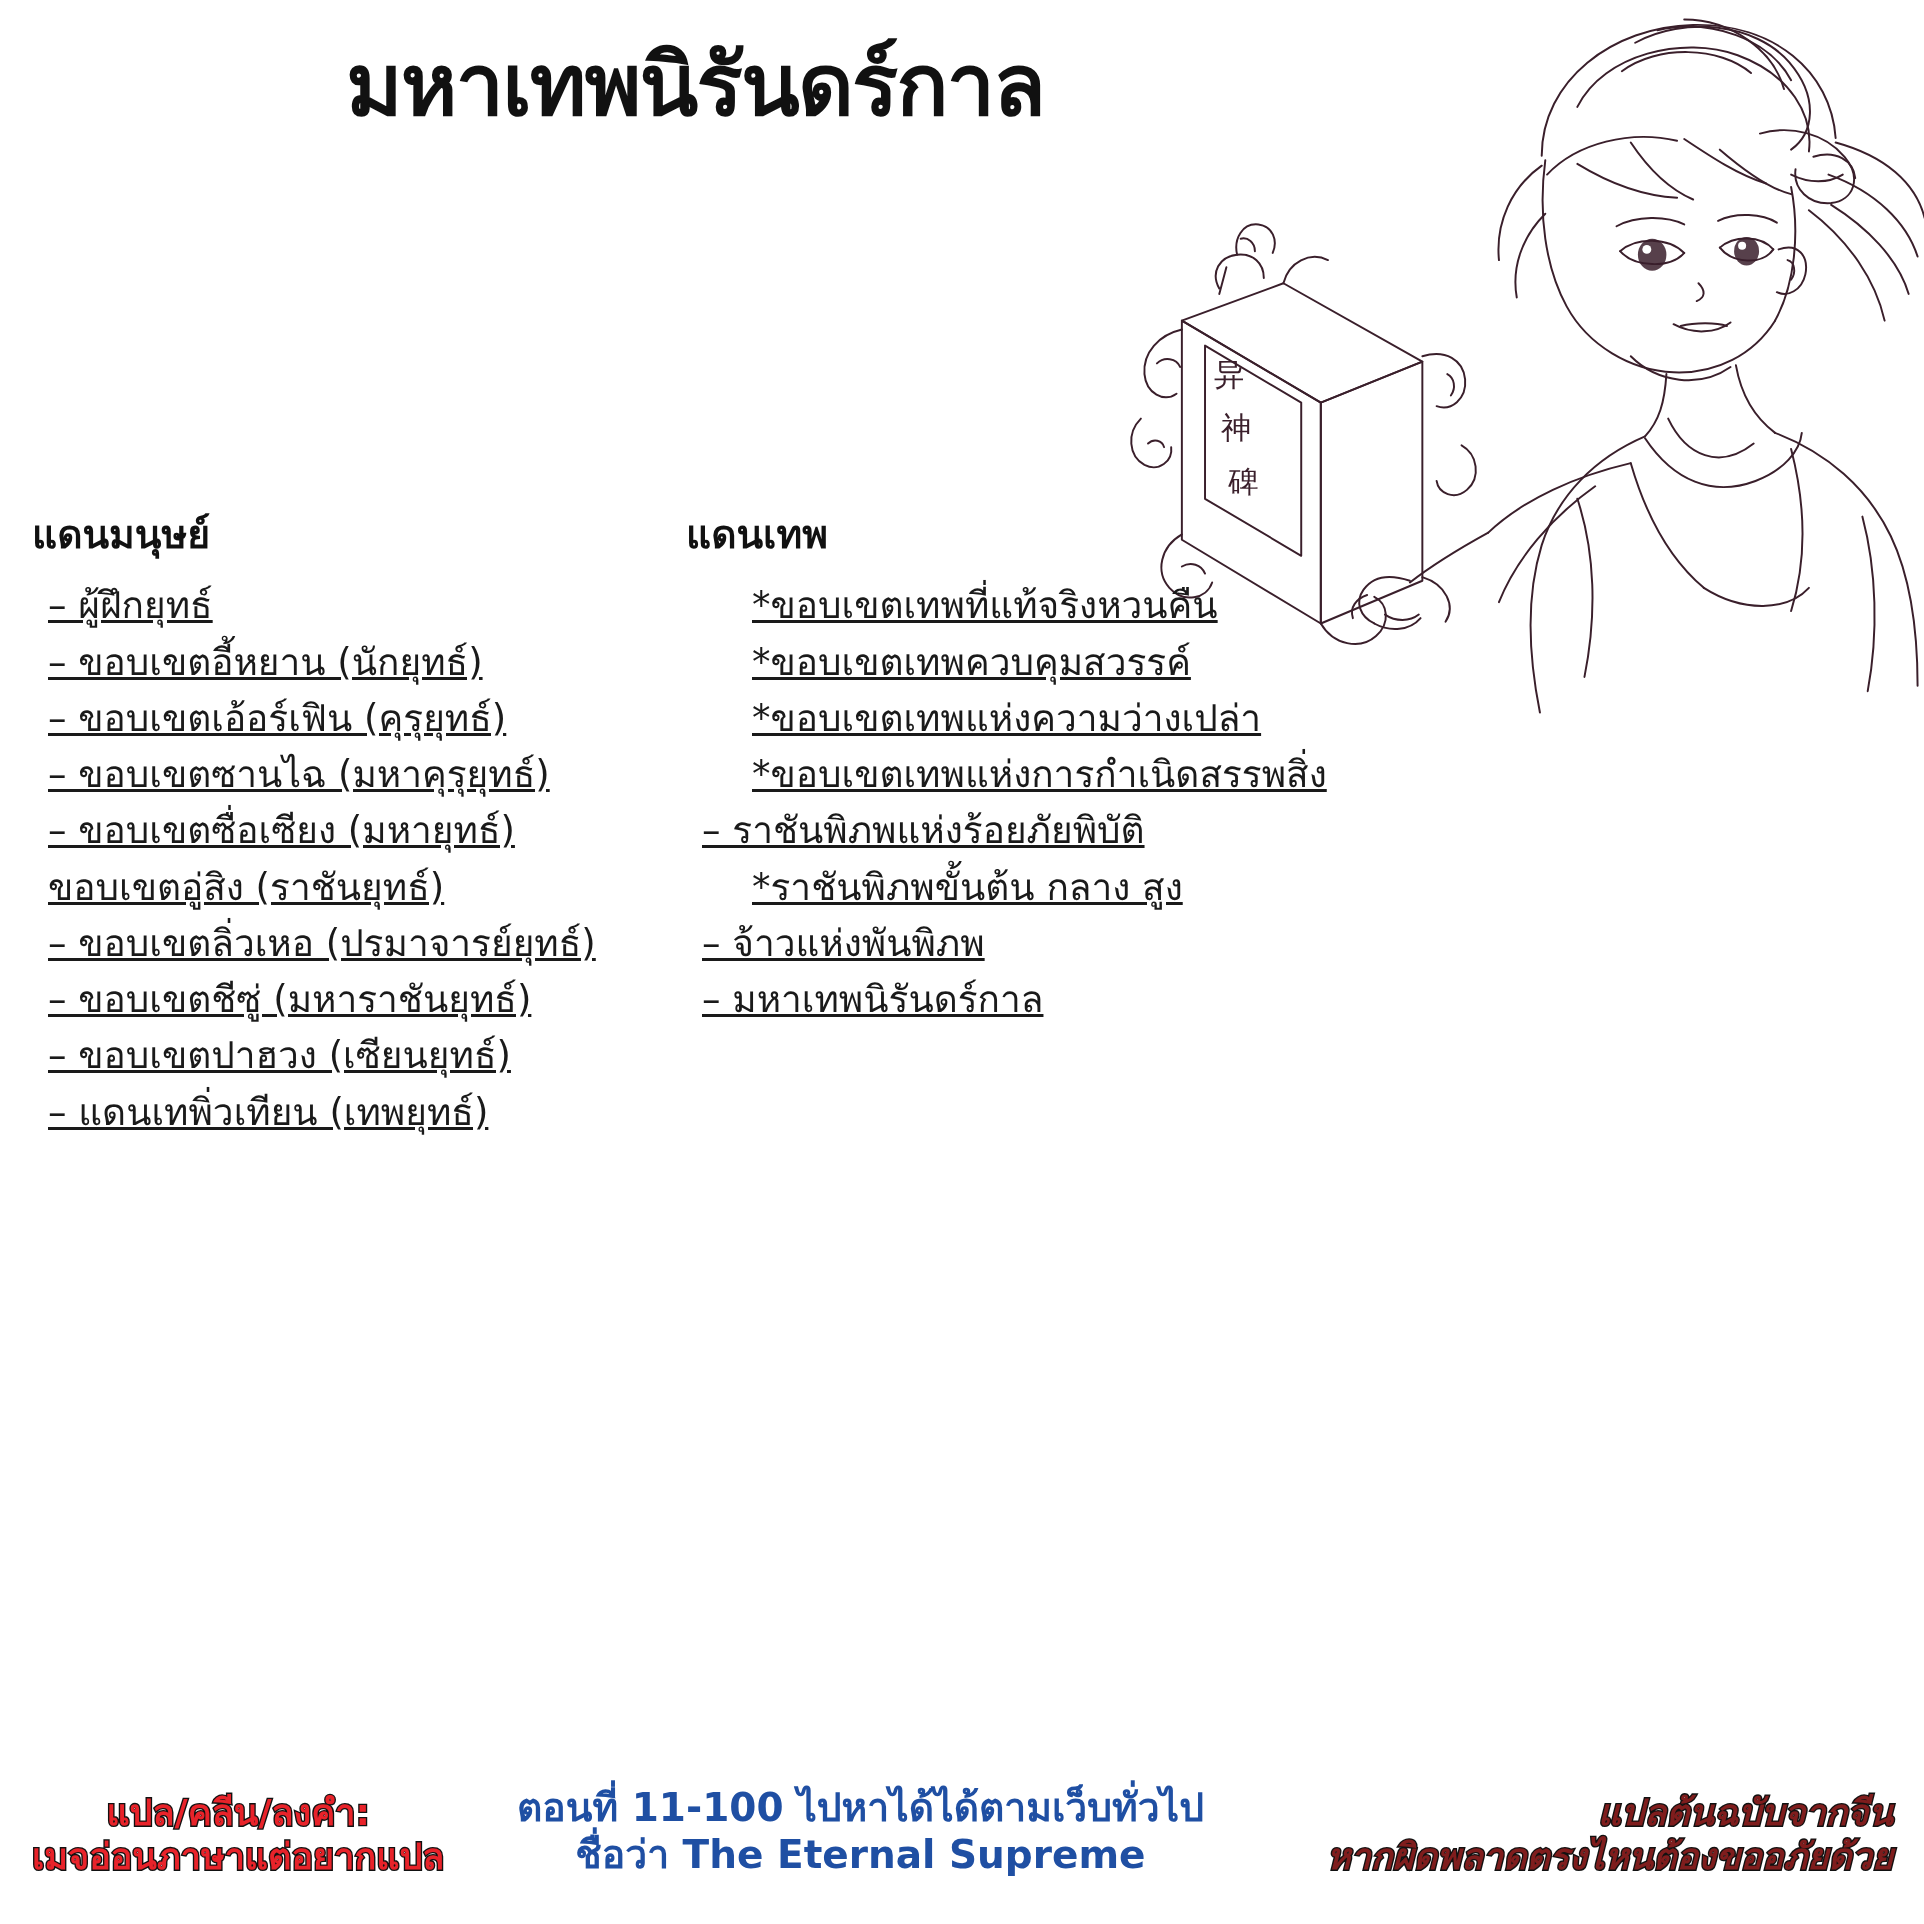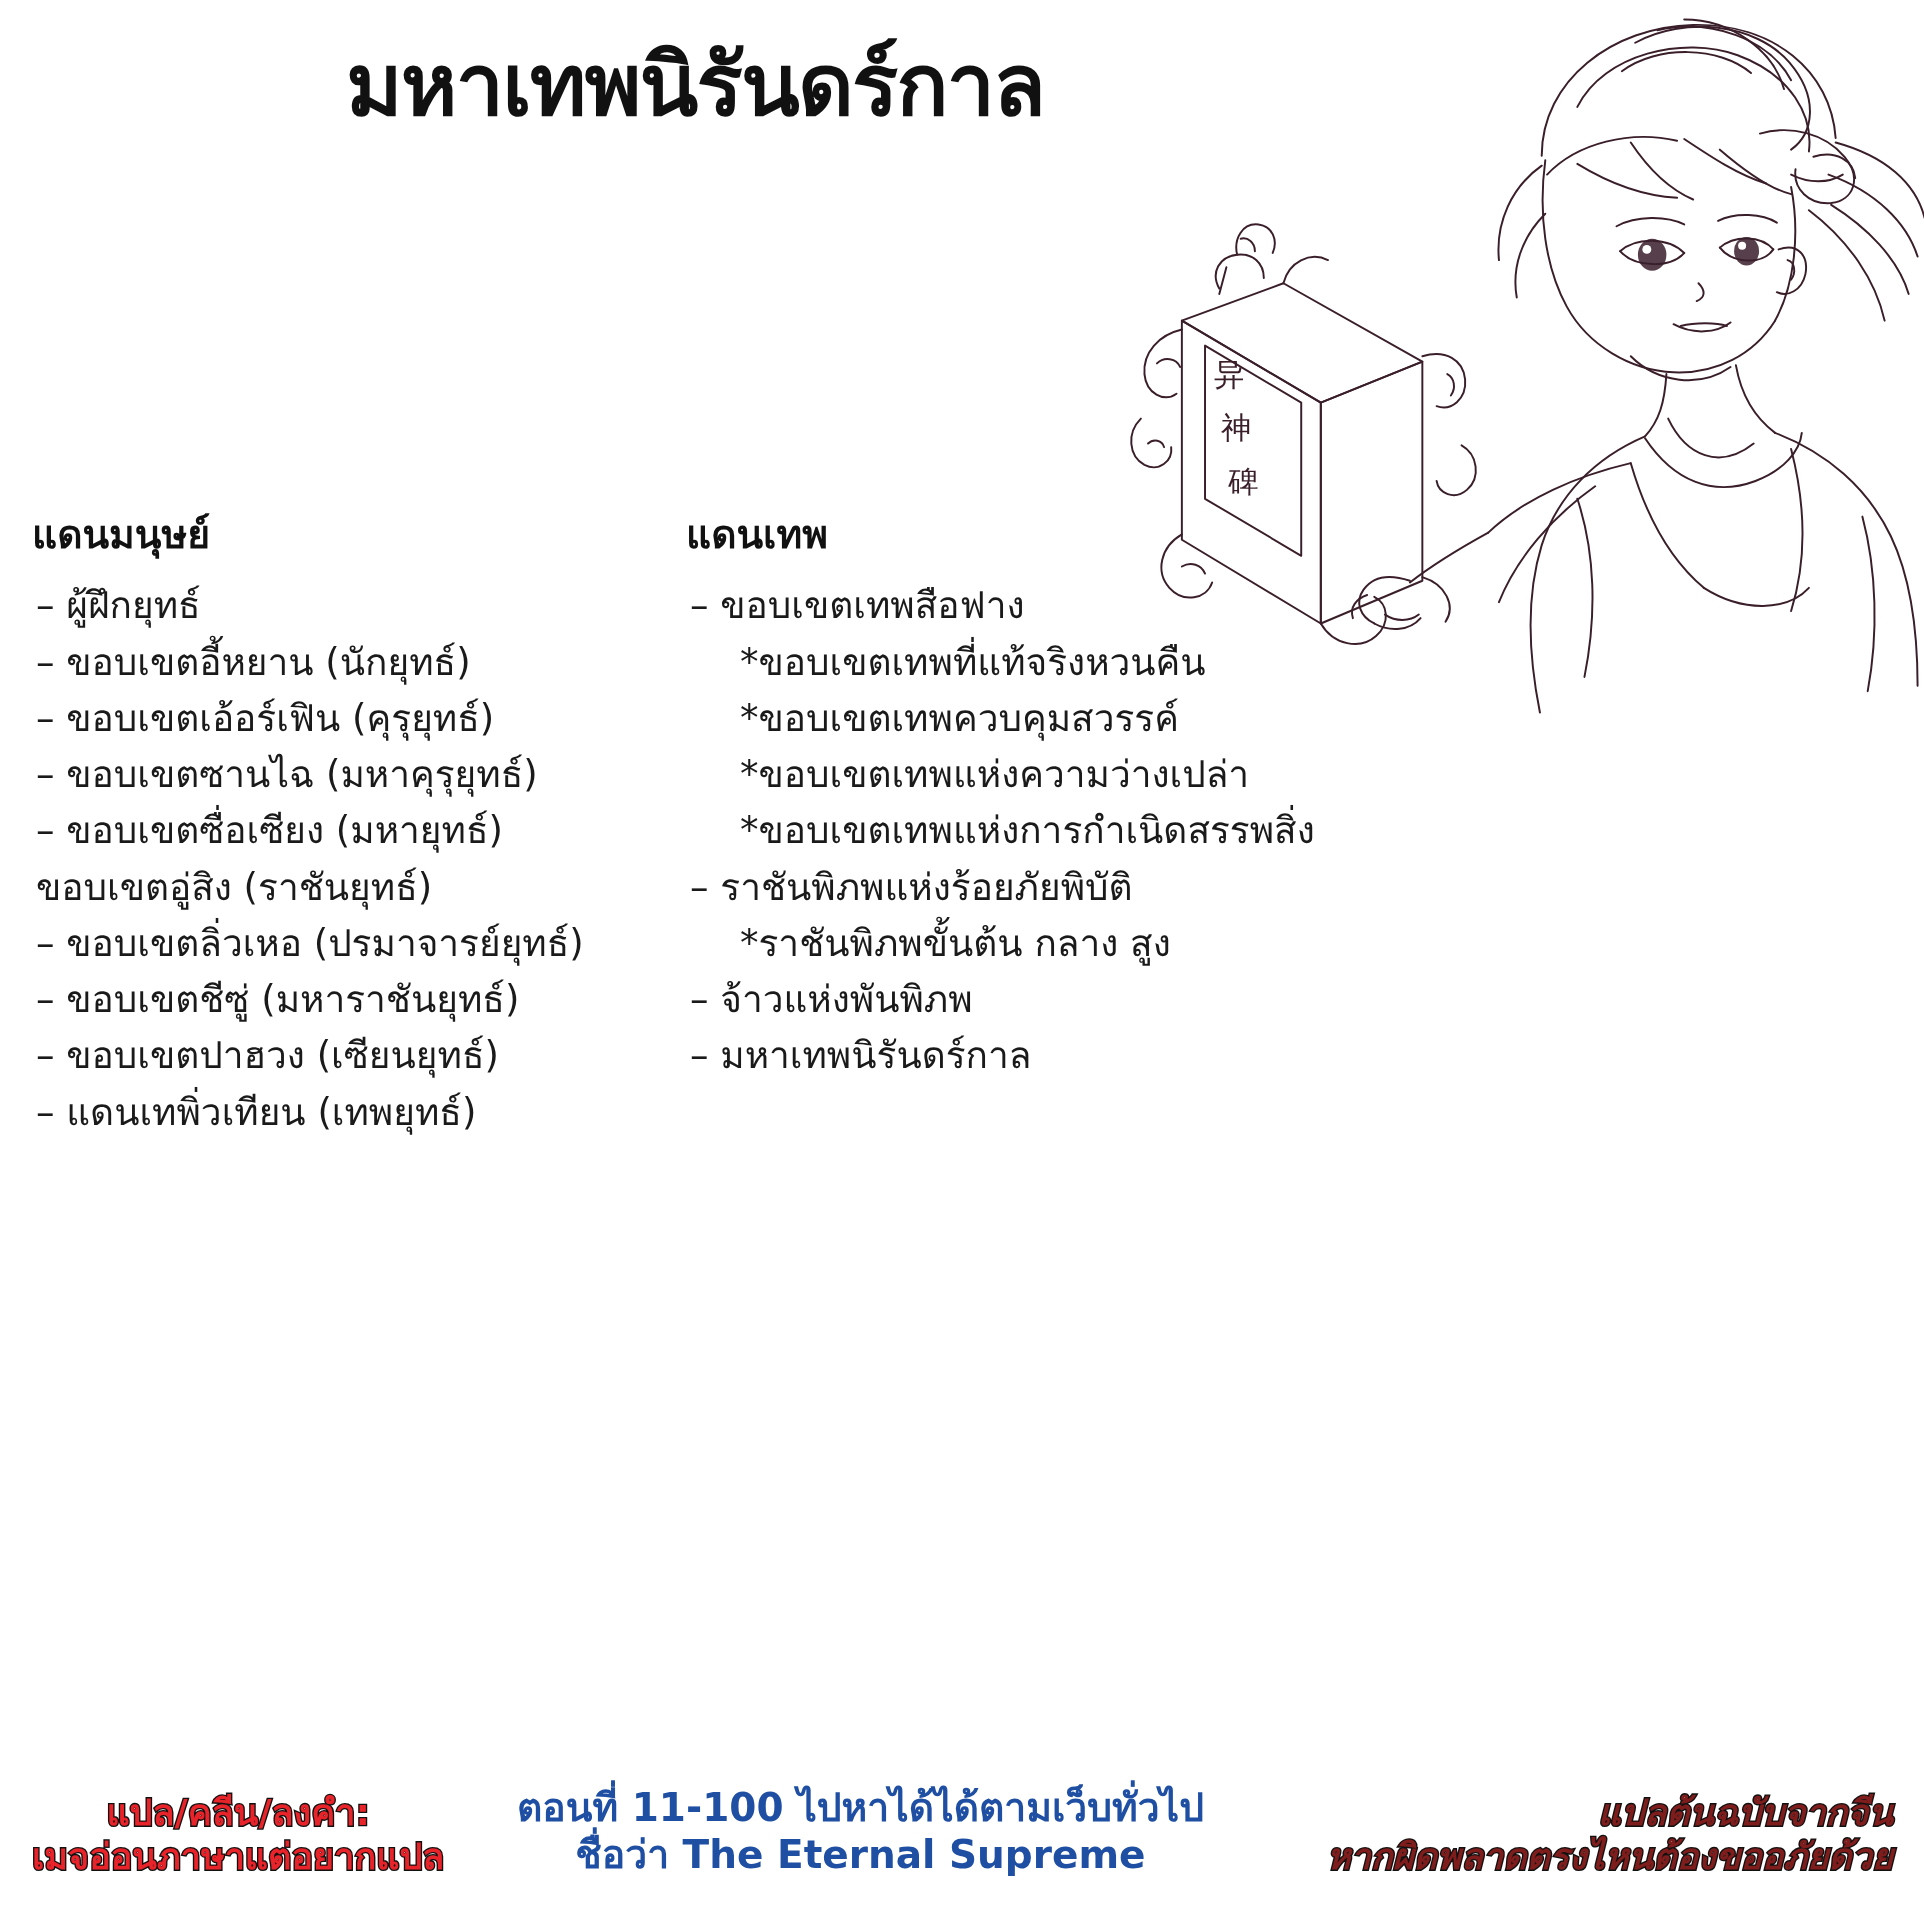--- a/index.html
+++ b/index.html
@@ -52,22 +52,23 @@
   .col-heading {
     font-size: 39px;
     font-weight: 700;
     color: #111;
     margin-bottom: 19.6px;
     line-height: 1.2;
   }
 
   ul.entry-list {
     list-style: none;
-    margin: 4px;
+    margin: 16px;
     padding: 0;
+    text-decoration: underline;
   }
   ul.entry-list li {
     font-size: 37px;
     line-height: 1.52;
     color: #1a1a1a;
     white-space: nowrap;
   }
   li.sub {
     padding-left: 50px;
     font-size: 35px;
@@ -238,21 +239,20 @@
     <li>– ขอบเขตลิ่วเหอ (ปรมาจารย์ยุทธ์)</li>
     <li>– ขอบเขตชีซู่ (มหาราชันยุทธ์)</li>
     <li>– ขอบเขตปาฮวง (เซียนยุทธ์)</li>
     <li>– แดนเทพิ่วเทียน (เทพยุทธ์)</li>
   </ul>
 </div>
 
 <div class="column" id="col-god">
   <div class="col-heading">แดนเทพ</div>
   <ul class="entry-list">
-    <li>– ขอบเขตเทพสือฟาง</li>
     <li class="sub">*ขอบเขตเทพที่แท้จริงหวนคืน</li>
     <li class="sub">*ขอบเขตเทพควบคุมสวรรค์</li>
     <li class="sub">*ขอบเขตเทพแห่งความว่างเปล่า</li>
     <li class="sub">*ขอบเขตเทพแห่งการกำเนิดสรรพสิ่ง</li>
     <li>– ราชันพิภพแห่งร้อยภัยพิบัติ</li>
     <li class="sub">*ราชันพิภพขั้นต้น กลาง สูง</li>
     <li>– จ้าวแห่งพันพิภพ</li>
     <li>– มหาเทพนิรันดร์กาล</li>
   </ul>
 </div>

